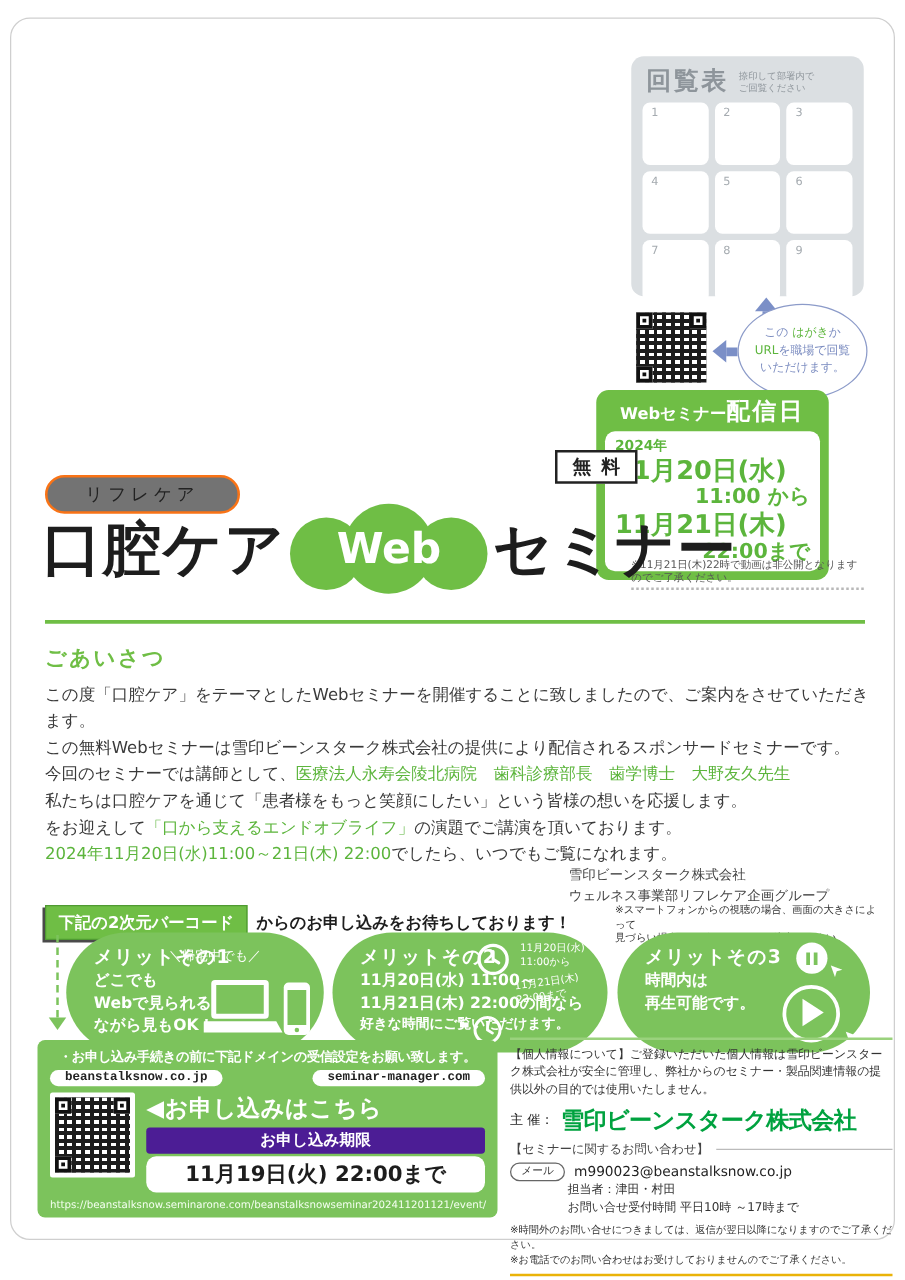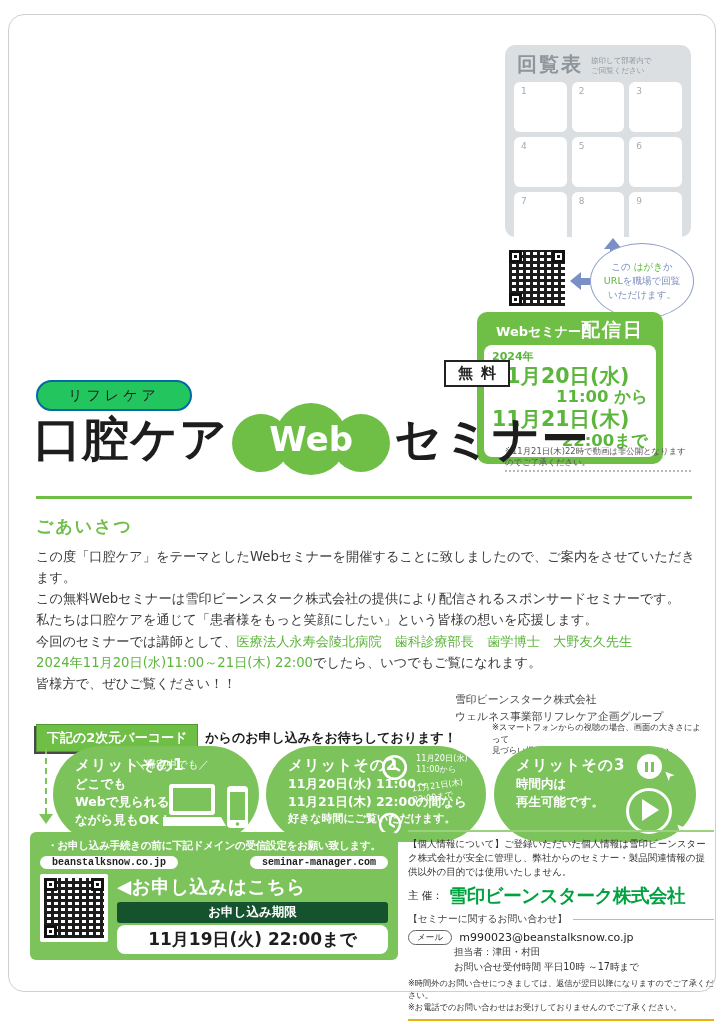--- a/index.html
+++ b/index.html
@@ -58,22 +58,22 @@
   .sch-time{font-size:16.5px;font-weight:bold;text-align:right;line-height:1.15;}
   .sch-note{left:505px;top:446px;width:192px;font-size:8.4px;color:#555;line-height:1.35;}
   .dotted{left:505px;top:470px;width:186px;border-top:2px dotted #b8b8b8;}
   .duration{left:505px;top:474px;width:190px;color:#5cb53c;white-space:nowrap;}
   .duration .lab{font-size:12px;font-weight:bold;}
   .duration .val{font-size:21px;font-weight:bold;letter-spacing:1px;}
 
   
   .free-badge{left:444px;top:360px;border:2.5px solid #222;color:#222;font-size:15px;font-weight:bold;
     letter-spacing:8px;padding:4px 4px 4px 12px;line-height:1;background:#fff;}
-  .brand-pill{left:36px;top:380px;width:152px;height:27px;border:2px solid #0369a1;border-radius:16px;
-    display:flex;align-items:center;justify-content:center;font-size:14px;color:#222;letter-spacing:4px;background:#22c55e;}
+  .brand-pill{left:36px;top:380px;width:152px;height:27px;border:2px solid #f97316;border-radius:16px;
+    display:flex;align-items:center;justify-content:center;font-size:14px;color:#222;letter-spacing:4px;background:#737373;}
   .main-title{left:34px;top:402px;display:flex;align-items:center;}
   .mt-text{font-size:47px;font-weight:900;color:#1d1d1d;letter-spacing:1px;white-space:nowrap;}
   .web-badge{position:relative;width:158px;height:74px;margin:0 4px;flex:none;}
   .web-badge .c{position:absolute;border-radius:50%;background:#6fbe45;}
   .web-badge .c1{width:58px;height:58px;left:0;top:12px;}
   .web-badge .c2{width:72px;height:72px;left:43px;top:1px;}
   .web-badge .c3{width:58px;height:58px;right:0;top:12px;}
   .web-badge span{position:absolute;inset:0;display:flex;align-items:center;justify-content:center;
     color:#fff;font-size:34px;font-weight:bold;}
   .main-divider{left:36px;top:496px;width:656px;height:3px;background:#6fbe45;}
@@ -127,21 +127,21 @@
   .apply-box{left:30px;top:832px;width:368px;background:#7cc35c;border-radius:6px;
     box-sizing:border-box;padding:7px 10px 6px 10px;color:#fff;}
   .ab-note{font-size:10.6px;font-weight:bold;text-align:center;white-space:nowrap;letter-spacing:-0.3px;}
   .ab-pills{display:flex;justify-content:space-between;gap:28px;margin-top:3px;}
   .pill{background:#fff;color:#222;border-radius:9px;padding:1px 12px;font-size:10px;font-weight:bold;
     font-family:"Liberation Mono",monospace;}
   .ab-main{display:flex;gap:9px;margin-top:5px;}
   #qr2{width:68px;height:68px;flex:none;border-radius:2px;}
   .ab-col{flex:1;display:flex;flex-direction:column;}
   .ab-cta{font-size:18.5px;font-weight:bold;white-space:nowrap;letter-spacing:0.5px;}
-  .ab-deadline-bar{background:#14532d;color:#fff;text-align:center;font-size:12.5px;font-weight:bold;
+  .ab-deadline-bar{background:#4c1d95;color:#fff;text-align:center;font-size:12.5px;font-weight:bold;
     border-radius:3px;margin-top:3px;padding:2px 0;}
   .ab-deadline-val{background:#fff;color:#1d1d1d;text-align:center;font-size:17px;font-weight:bold;
     border-radius:8px;margin-top:2px;padding:3px 0;}
   .ab-url{font-size:8.2px;margin-top:4px;white-space:nowrap;color:#f4fff0;}
 
   
   .info{left:408px;top:830px;width:306px;border-top:2px solid #9ad27d;padding-top:5px;box-sizing:border-box;}
   .info-privacy{font-size:9.5px;line-height:1.45;color:#333;}
   .host-row{display:flex;align-items:center;gap:6px;margin-top:5px;}
   .host-label{font-size:10.5px;color:#222;white-space:nowrap;}
@@ -249,24 +249,24 @@
       <span>Web</span>
     </span>
     <span class="mt-text">セミナー</span>
   </div>
   <div class="abs main-divider"></div>
 
   <div class="abs greet-heading">ごあいさつ</div>
   <div class="abs greet-body">
     <p>この度「口腔ケア」をテーマとしたWebセミナーを開催することに致しましたので、ご案内をさせていただきます。</p>
     <p>この無料Webセミナーは雪印ビーンスターク株式会社の提供により配信されるスポンサードセミナーです。</p>
+    <p><span>今回のセミナーでは講師として、</span><span class="gr">医療法人永寿会陵北病院　歯科診療部長　歯学博士　大野友久先生</span></p>
     <p>私たちは口腔ケアを通じて「患者様をもっと笑顔にしたい」という皆様の想いを応援します。</p>
-    <p><span>今回のセミナーでは講師として、</span><span class="gr">医療法人永寿会陵北病院　歯科診療部長　歯学博士　大野友久先生</span></p>
+    <p><span>をお迎えして</span><span class="gr">「口から支えるエンドオブライフ」</span><span>の演題でご講演を頂いております。</span></p>
     <p><span class="gr">2024年11月20日(水)11:00～21日(木) 22:00</span><span>でしたら、いつでもご覧になれます。</span></p>
-    <p>皆様方で、ぜひご覧ください！！</p>
   </div>
   <div class="abs company">
     <div>雪印ビーンスターク株式会社</div>
     <div>ウェルネス事業部リフレケア企画グループ</div>
   </div>
 
   <div class="abs apply-header">
     <span class="ah-badge">下記の2次元バーコード</span>
     <span class="ah-text">からのお申し込みをお待ちしております！</span>
   </div>
@@ -344,20 +344,21 @@
           <div class="f bl"></div>
       </div>
       <div class="ab-col">
         <div class="ab-cta">
           <span>◀</span><span>お申し込みはこちら</span>
         </div>
         <div class="ab-deadline-bar">お申し込み期限</div>
         <div class="ab-deadline-val">11月19日(火) 22:00まで</div>
       </div>
     </div>
+    <div class="ab-url">https://beanstalksnow.seminarone.com/beanstalksnowseminar202411201121/event/</div>
   </div>
 
   <div class="abs info">
     <div class="info-privacy">【個人情報について】ご登録いただいた個人情報は雪印ビーンスターク株式会社が安全に管理し、弊社からのセミナー・製品関連情報の提供以外の目的では使用いたしません。</div>
     <div class="host-row">
       <span class="host-label">主 催：</span>
       <span class="host-name">雪印ビーンスターク株式会社</span>
     </div>
     <div class="contact-heading">【セミナーに関するお問い合わせ】</div>
     <div class="mail-row">

